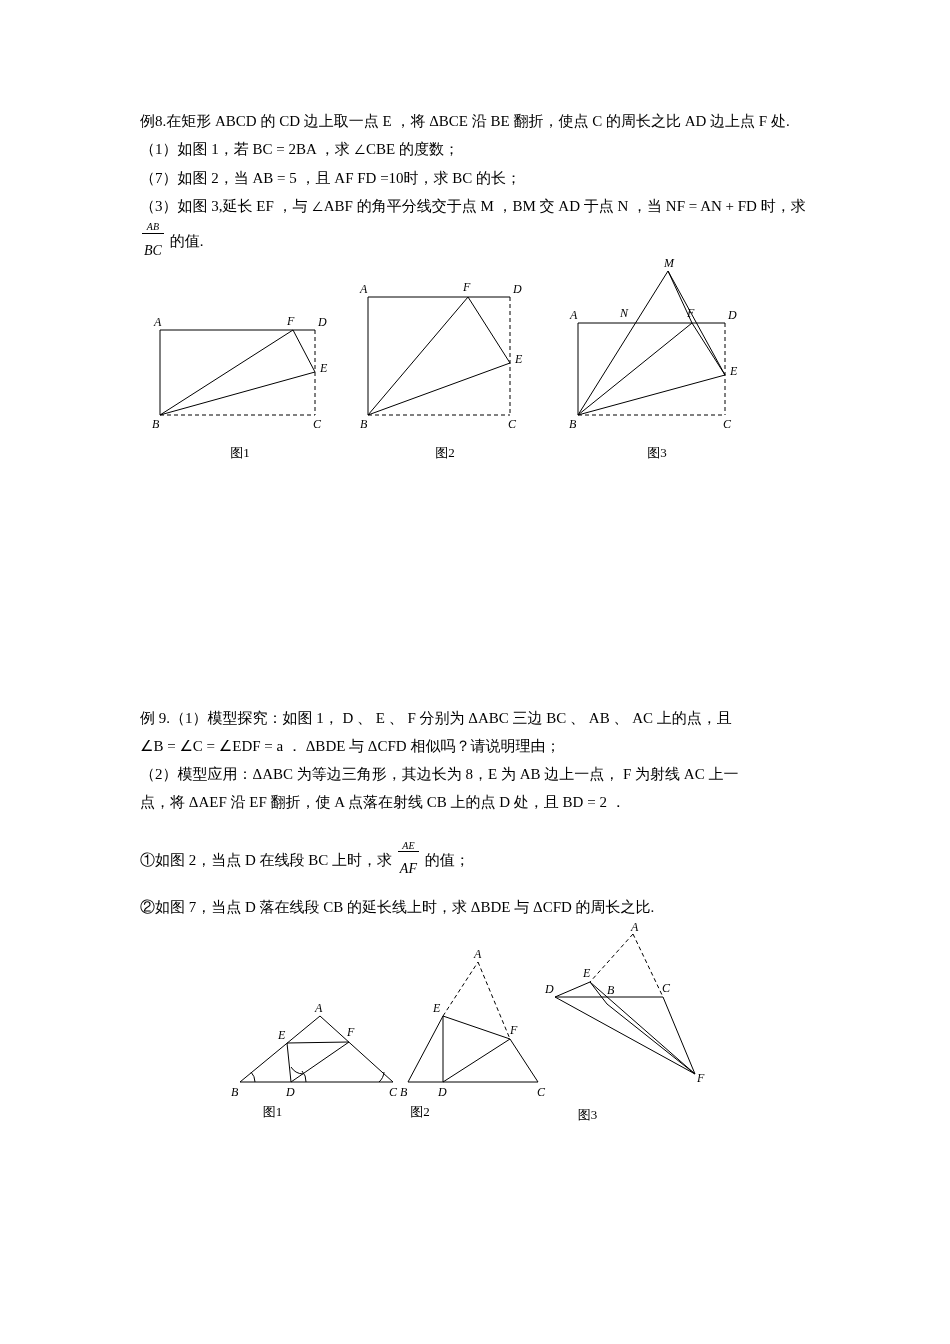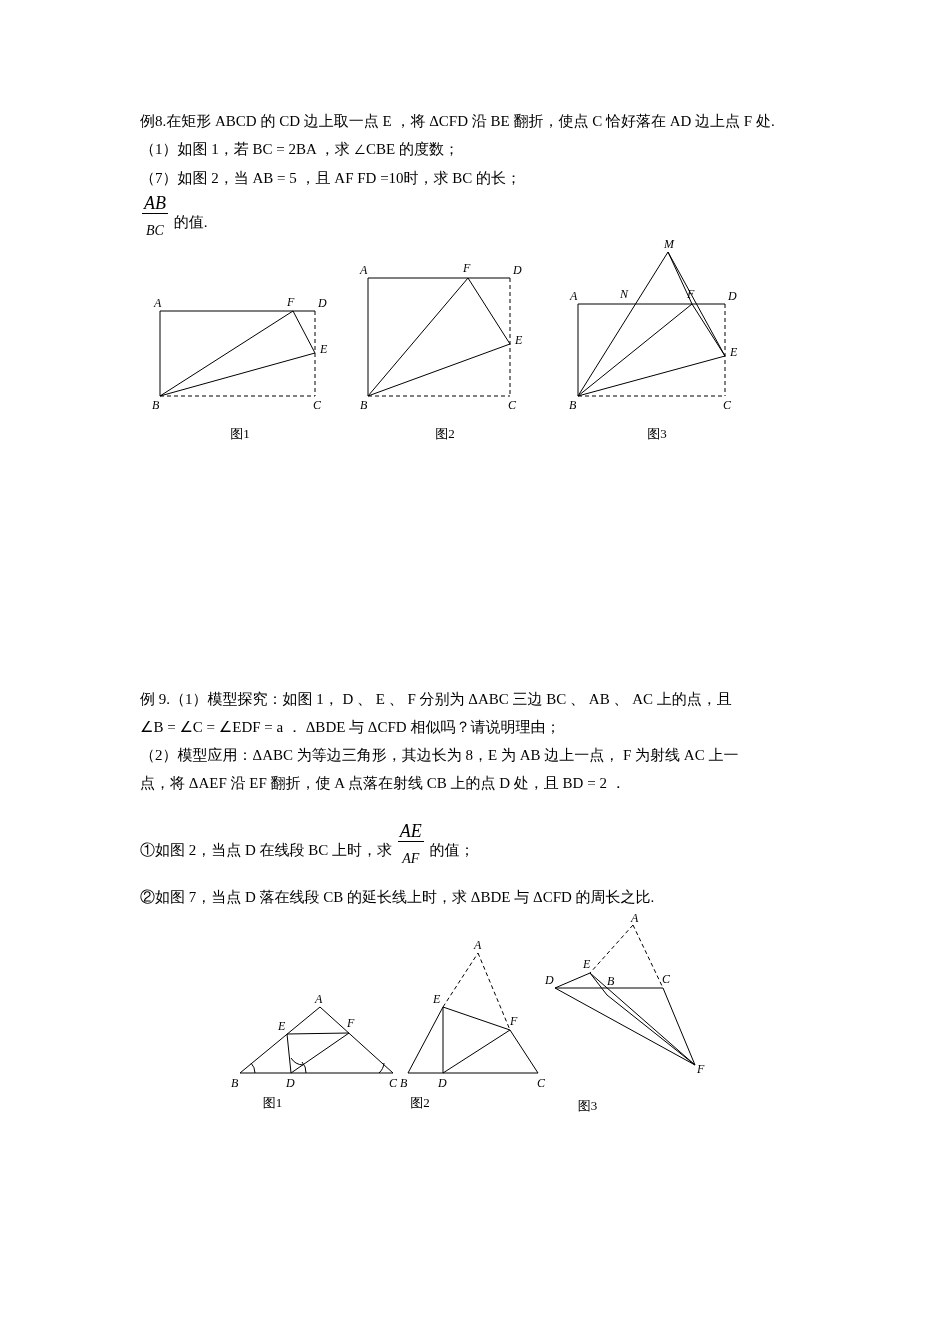--- a/index.html
+++ b/index.html
@@ -17,21 +17,21 @@
   .para { font-size:15px; line-height:1.75; text-align:justify; margin:0 0 2px 0; }
 
   .frac {
     display:inline-block;
     vertical-align:-0.55em;
     text-align:center;
     font-style:italic;
     line-height:1.15;
     margin:0 2px;
   }
-  .frac .num { display:block; padding:0 2px; font-size:18px; }
+  .frac .num { display:block; padding:0 2px; font-size:10px; }
   .frac .den { display:block; border-top:1px solid #000; padding:9px 2px; font-size:14px; }
 
   .figrow { position:relative; }
 
   svg { display:block; overflow:visible; }
   .lbl { font-family:"Liberation Serif", serif; font-style:italic; font-size:12px; }
   .caption {
     font-family:"Liberation Serif", serif;
     font-size:13px;
     text-align:center;
@@ -39,23 +39,24 @@
 
   .figwrap { position:absolute; }
 </style>
 </head>
 <body>
 
 <div class="page">
   <div class="content">
 
     <div>
-      <p class="para">例8.在矩形 ABCD 的 CD 边上取一点 E ，将 ΔCFD 沿 BE 翻折，使点 C 恰好落在 AD 边上点 F 处.</p>
+      <p class="para">例8.在矩形 ABCD 的 CD 边上取一点 E ，将 ΔBCE 沿 BE 翻折，使点 C 的周长之比 AD 边上点 F 处.</p>
       <p class="para">（1）如图 1，若 BC = 2BA ，求 ∠CBE 的度数；</p>
       <p class="para">（7）如图 2，当 AB = 5 ，且 AF  FD =10时，求 BC 的长；</p>
+      <p class="para">（3）如图 3,延长 EF ，与 ∠ABF 的角平分线交于点 M ，BM 交 AD 于点 N ，当 NF = AN + FD 时，求</p>
       <p class="para">
         <span class="frac">
           <span class="num">AB</span>
           <span class="den">BC</span>
         </span>
         <span>的值.</span>
       </p>
     </div>
 
     <div class="figrow" style="height:200px; margin-top:22px;">

